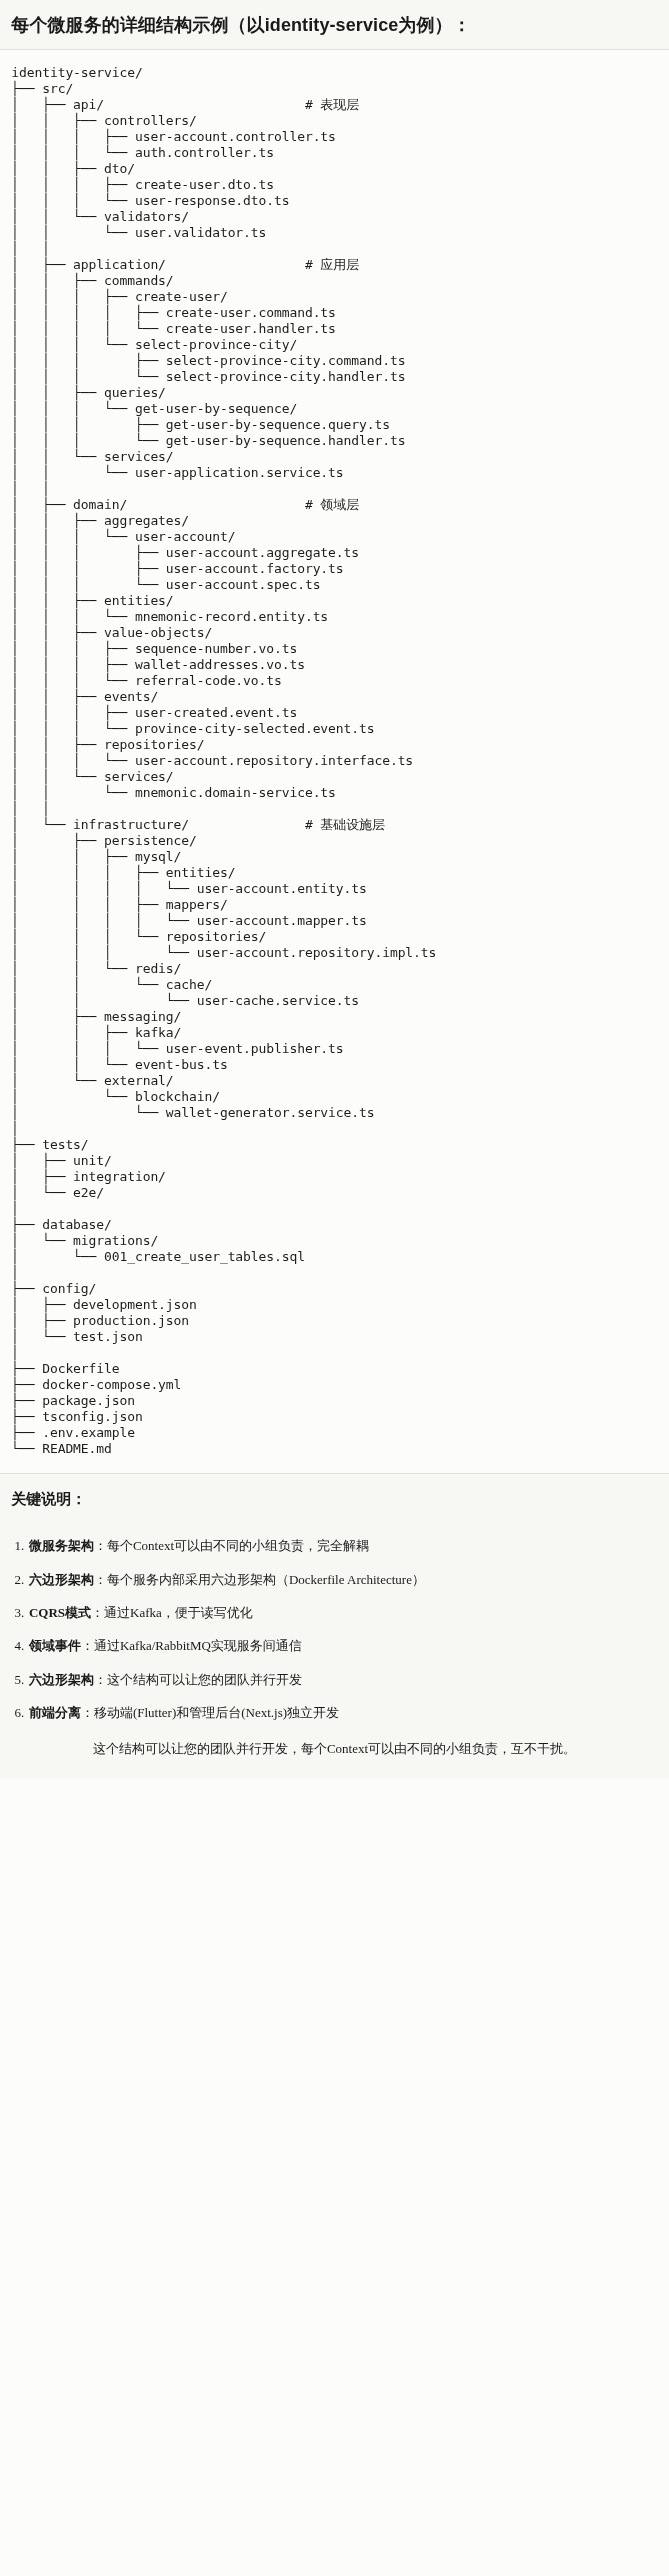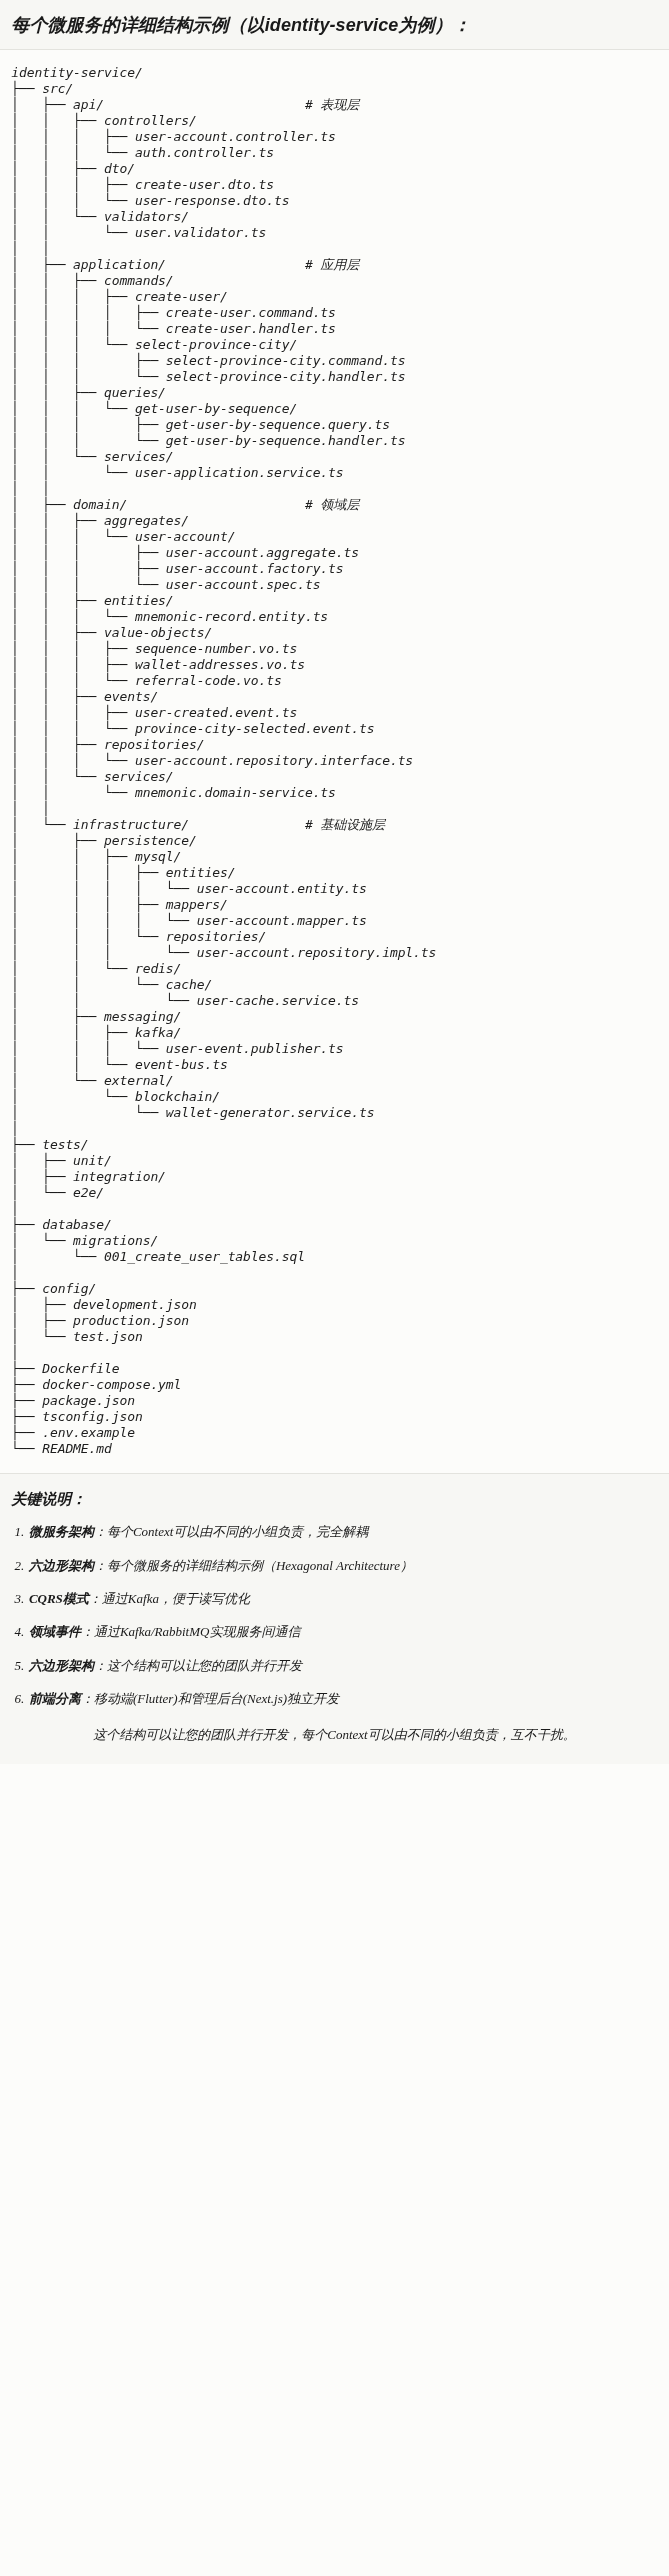--- a/index.html
+++ b/index.html
@@ -4,21 +4,21 @@
 <title>identity-service 结构</title>
 <style>
   html,body{margin:0;padding:0;}
   body{
     width:669px;
     background:#fcfcfa;
     font-family:"Liberation Serif", "DejaVu Serif", serif;
     color:#1a1a1a;
     -webkit-font-smoothing:antialiased;
   }
-  .page{width:669px;box-sizing:border-box;font-style:italic;}
+  .page{width:669px;box-sizing:border-box;}
 
   
   .header{
     background:#f7f7f4;
     padding:13.8px 11.3px 12.5px 11.3px;
     border-bottom:0.6px solid #e3e3de;
     box-sizing:border-box;
   }
   .header h1{
     margin:0;
@@ -47,21 +47,21 @@
     tab-size:4;
   }
 
   
   .notes{
     background:#f7f7f4;
     padding:16.3px 11.3px 19px 11.3px;
     box-sizing:border-box;
   }
   .notes h2{
-    margin:0 0 13px 0;
+    margin:0 0 27px 0;
     font-size:15px;
     font-weight:bold;
     font-family:"Liberation Sans","DejaVu Sans",sans-serif;
   }
   ol.note-list{
     margin:0 0 15px 0;
     padding-left:16.3px;
     list-style:decimal;
   }
   ol.note-list li{
@@ -175,21 +175,21 @@
 ├── package.json
 ├── tsconfig.json
 ├── .env.example
 └── README.md</pre>
   </div>
 
   <div class="notes">
     <h2>关键说明：</h2>
     <ol class="note-list">
       <li><b>微服务架构</b><span>：每个Context可以由不同的小组负责，完全解耦</span></li>
-      <li><b>六边形架构</b><span>：每个微服务的详细结构示例（Hexagonal Architecture）</span></li>
+      <li><b>六边形架构</b><span>：每个服务内部采用六边形架构（Dockerfile Architecture）</span></li>
       <li><b>CQRS模式</b><span>：通过Kafka，便于读写优化</span></li>
       <li><b>领域事件</b><span>：通过Kafka/RabbitMQ实现服务间通信</span></li>
       <li><b>六边形架构</b><span>：这个结构可以让您的团队并行开发</span></li>
       <li><b>前端分离</b><span>：移动端(Flutter)和管理后台(Next.js)独立开发</span></li>
     </ol>
     <p class="closing">这个结构可以让您的团队并行开发，每个Context可以由不同的小组负责，互不干扰。</p>
   </div>
 
 </div>
 

